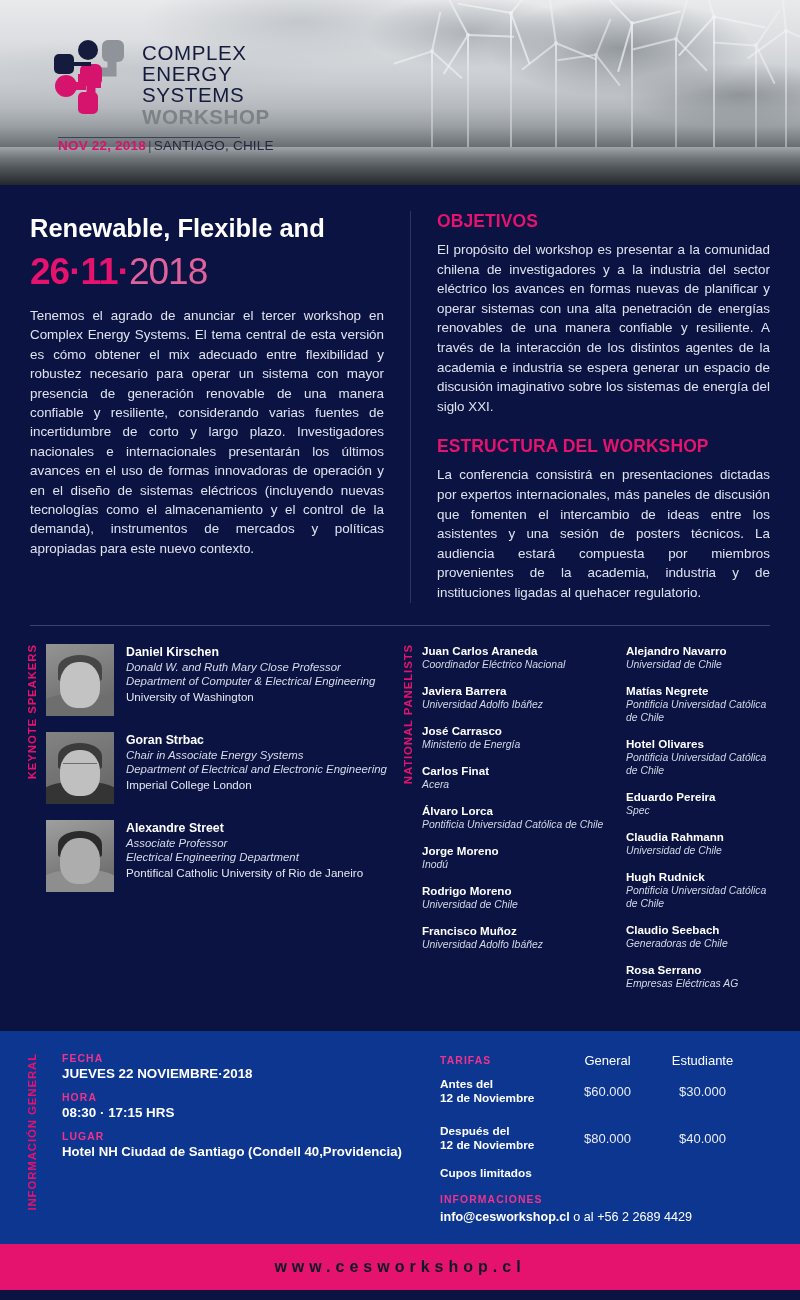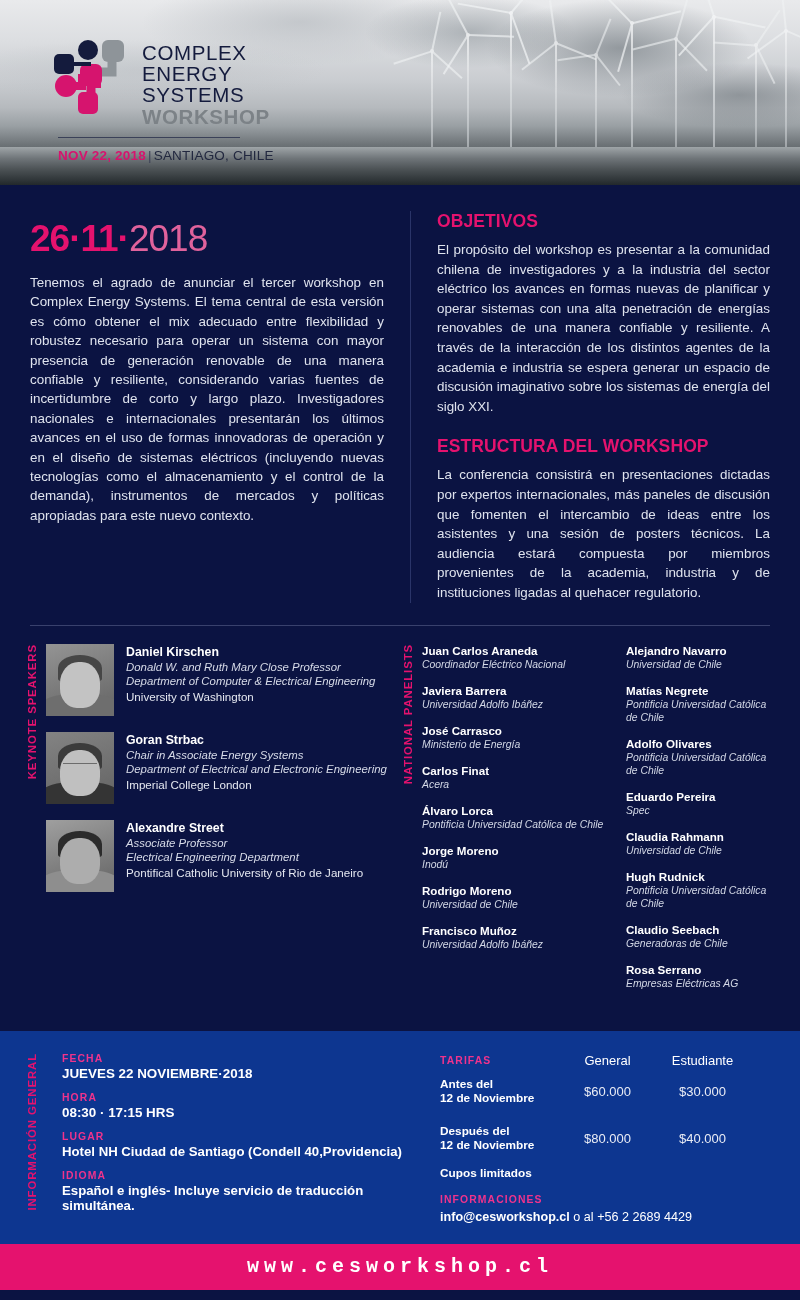--- a/index.html
+++ b/index.html
@@ -54,21 +54,21 @@
   .logo-text { padding-top:4px; }
   .logo-l1,.logo-l2,.logo-l3 {
     font-weight:normal; font-size:20.5px; letter-spacing:.6px;
     color:#141b3d; line-height:21px;
   }
   .logo-l4 {
     font-weight:bold; font-size:20.5px; letter-spacing:.6px;
     color:#7c8287; line-height:23px;
   }
   .logo-rule { width:182px; height:1px; background:#3a4158; margin-top:9px; margin-left:6px;}
-  .logo-date { margin-top:10px; margin-left:6px; font-size:13.5px; font-weight:bold; letter-spacing:.2px;}
+  .logo-date { margin-top:0; margin-left:6px; font-size:13.5px; font-weight:bold; letter-spacing:.2px;}
   .logo-date .d { color:#d6146e; }
   .logo-date .sep { color:#3d4358; font-weight:normal; padding:0 2px;}
   .logo-date .c { color:#22283f; font-weight:normal; }
 
   
   .body-dark {
     position:relative;
     background:#0b1342;
     padding:0;
   }
@@ -155,21 +155,21 @@
   .tar-v { color:#e9ecf5; font-size:13px; text-align:center; }
   .tar-note { color:#fff; font-size:11.8px; font-weight:bold; margin-top:4px; }
   .inf-h { color:#f0338c; font-size:10.4px; font-weight:bold; letter-spacing:1.1px; margin-top:14px;}
   .inf-v { color:#fff; font-size:12.6px; margin-top:5px;}
   .inf-v b { font-weight:bold; }
 
   
   .web {
     background:#e5126e; height:46px; display:flex; align-items:center; justify-content:center;
   }
-  .web span { color:#ffffff; font-size:20px; font-weight:bold; letter-spacing:5px;font-family:Liberation Mono, monospace; }
+  .web span { color:#0f172a; font-size:16px; font-weight:bold; letter-spacing:5px; }
 </style>
 </head>
 <body>
 
 <div class="poster">
 
   <div class="hero">
     <div class="hero-clouds"></div>
     <div id="turbines">
         <div class="turbine" style="left: 432px; width: 60px; height: 112px; margin-left: -30px; opacity: 0.75;">
@@ -293,20 +293,21 @@
       <div class="logo-rule"></div>
       <div class="logo-date">
         <span class="d">NOV 22, 2018</span><span class="sep">|</span><span class="c">SANTIAGO, CHILE</span>
       </div>
     </div>
   </div>
 
   <div class="body-dark">
     <div class="cols">
       <div class="col-left">
+        <div class="ces-title">Renewable, Flexible and</div>
         <div class="ces-date">
           <span class="b">26·11·</span><span class="t">2018</span>
         </div>
         <div class="para-left">Tenemos el agrado de anunciar el tercer workshop en Complex Energy Systems. El tema central de esta versión es cómo obtener el mix adecuado entre flexibilidad y robustez necesario para operar un sistema con mayor presencia de generación renovable de una manera confiable y resiliente, considerando varias fuentes de incertidumbre de corto y largo plazo. Investigadores nacionales e internacionales presentarán los últimos avances en el uso de formas innovadoras de operación y en el diseño de sistemas eléctricos (incluyendo nuevas tecnologías como el almacenamiento y el control de la demanda), instrumentos de mercados y políticas apropiadas para este nuevo contexto.</div>
       </div>
 
       <div class="col-right">
         <div class="sec-h">OBJETIVOS</div>
         <div class="para-right">El propósito del workshop es presentar a la comunidad chilena de investigadores y a la industria del sector eléctrico los avances en formas nuevas de planificar y operar sistemas con una alta penetración de energías renovables de una manera confiable y resiliente. A través de la interacción de los distintos agentes de la academia e industria se espera generar un espacio de discusión imaginativo sobre los sistemas de energía del siglo XXI.</div>
         <div class="sec-h second">ESTRUCTURA DEL WORKSHOP</div>
@@ -406,21 +407,21 @@
           <div class="pcol second" id="pcol2">
               <div class="pn">
                 <div class="pn-name">Alejandro Navarro</div>
                 <div class="pn-aff">Universidad de Chile</div>
               </div>
               <div class="pn">
                 <div class="pn-name">Matías Negrete</div>
                 <div class="pn-aff">Pontificia Universidad Católica de Chile</div>
               </div>
               <div class="pn">
-                <div class="pn-name">Adolfo Olivares</div>
+                <div class="pn-name">Hotel Olivares</div>
                 <div class="pn-aff">Pontificia Universidad Católica de Chile</div>
               </div>
               <div class="pn">
                 <div class="pn-name">Eduardo Pereira</div>
                 <div class="pn-aff">Spec</div>
               </div>
               <div class="pn">
                 <div class="pn-name">Claudia Rahmann</div>
                 <div class="pn-aff">Universidad de Chile</div>
               </div>
@@ -450,24 +451,20 @@
             <div class="fld-label">FECHA</div>
             <div class="fld-value">JUEVES 22 NOVIEMBRE·2018</div>
           </div>
           <div class="fld">
             <div class="fld-label">HORA</div>
             <div class="fld-value">08:30 · 17:15 HRS</div>
           </div>
           <div class="fld">
             <div class="fld-label">LUGAR</div>
             <div class="fld-value reg">Hotel NH Ciudad de Santiago (Condell 40,Providencia)</div>
-          </div>
-          <div class="fld">
-            <div class="fld-label">IDIOMA</div>
-            <div class="fld-value reg">Español e inglés- Incluye servicio de traducción simultánea.</div>
           </div>
         </div>
     </div>
 
     <div class="info-right">
       <div class="tar-grid" id="fees-grid">
           <div class="tar-h">TARIFAS</div>
           <div class="tar-col-h">General</div>
           <div class="tar-col-h">Estudiante</div>
           <div class="tar-rl">

